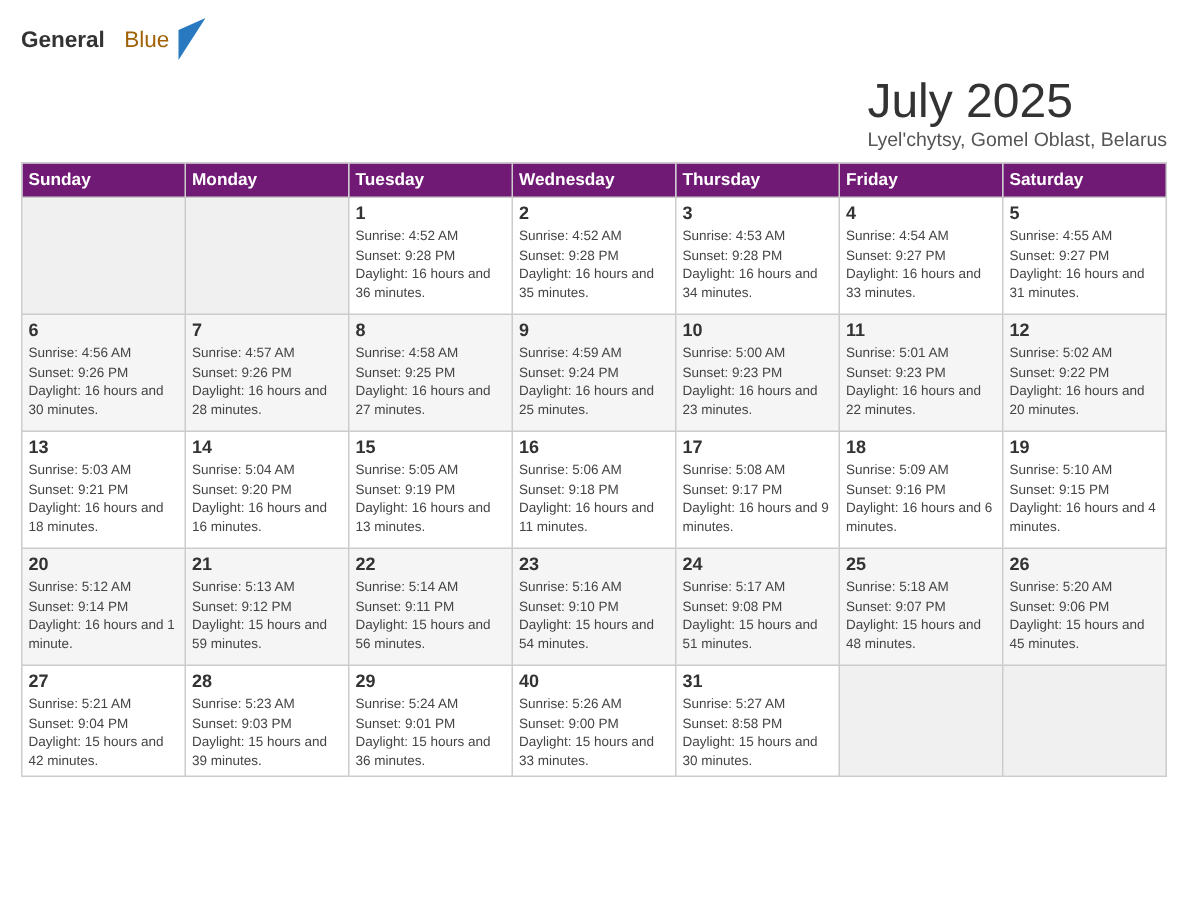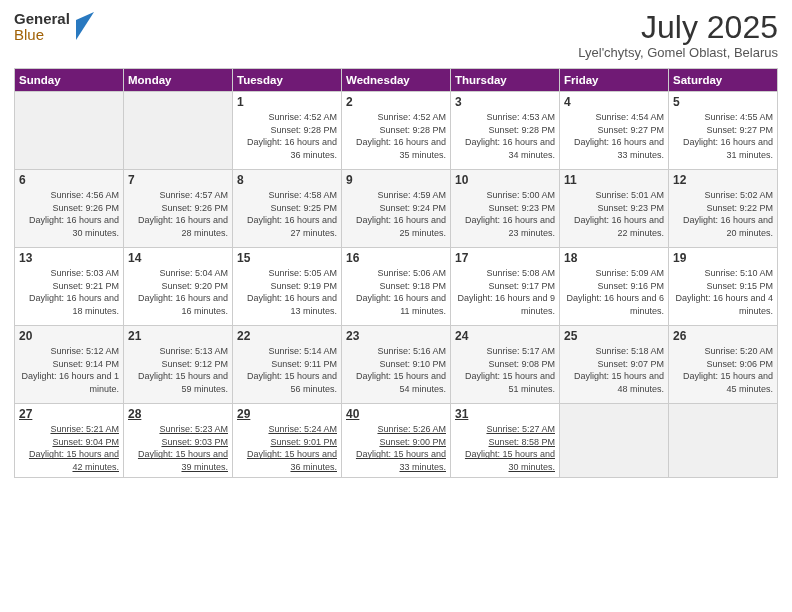--- a/index.html
+++ b/index.html
@@ -22,39 +22,40 @@
       align-items: flex-start;
       margin-bottom: 8px;
     }
     .logo {
       display: flex;
       align-items: center;
       gap: 0;
     }
     .logo-text {
       display: flex;
-      flex-direction: column;
+      flex-direction: row;
       line-height: 1.1;
+      gap: 13px;
     }
     .logo-general {
       font-size: 15px;
       font-weight: bold;
       color: #333;
     }
     .logo-blue {
       font-size: 15px;
       font-weight: normal;
       color: #a16207;
     }
     .logo-icon {
       margin-left: 2px;
       margin-top: 2px;
     }
     .title-block {
-      text-align: right;
+      margin-top: 40px;
     }
     .main-title {
       font-size: 32px;
       font-weight: normal;
       color: #333;
       line-height: 1.1;
     }
     .subtitle {
       font-size: 13px;
       color: #555;
@@ -93,28 +94,26 @@
       font-size: 12px;
       font-weight: bold;
       color: #333;
       display: block;
       margin-bottom: 2px;
     }
     .day-info {
       font-size: 9px;
       color: #444;
       line-height: 1.4;
-      text-align: right;
     }
     .empty-cell {
       background: #f0f0f0 !important;
     }
     .last-row td {
       height: 72px;
-      text-decoration: underline;
     }
   </style>
 </head>
 <body>
 
 <div class="page">
   <div class="header">
     <div class="logo">
       <div class="logo-text">
         <span class="logo-general">General</span>

